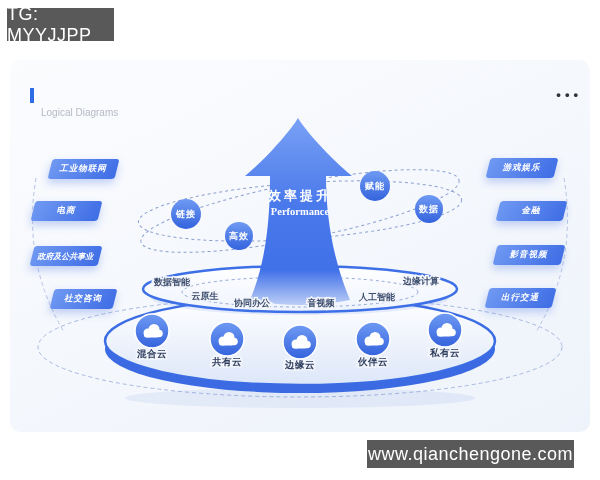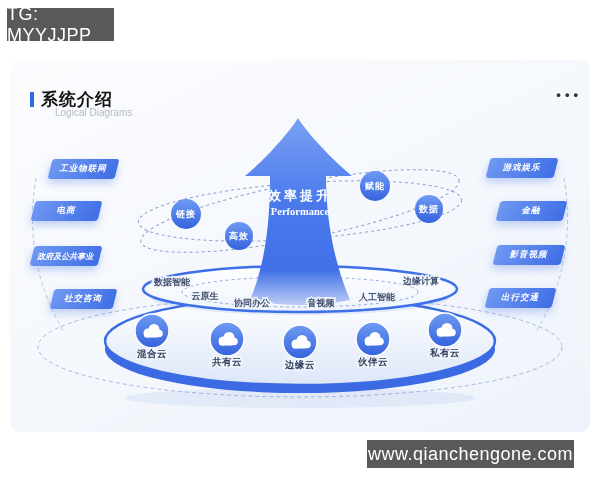--- a/index.html
+++ b/index.html
@@ -21,21 +21,21 @@
   .slide{
     position:absolute;left:10px;top:60px;width:580px;height:372px;
     border-radius:10px;
     background:linear-gradient(155deg,#fbfcfe 0%,#f4f7fc 55%,#eef3fb 100%);
   }
 
   
   .title-row{position:absolute;left:30px;top:88px;display:flex;align-items:center;}
   .title-bar{width:4px;height:15px;background:#2e6be5;margin-right:7px;}
   .title-text{font-size:17px;font-weight:bold;color:#141414;letter-spacing:1px;}
-  .subtitle{position:absolute;left:41px;top:107px;font-size:10px;color:#b5bac4;margin-left:14px;}
+  .subtitle{position:absolute;left:41px;top:107px;font-size:10px;color:#b5bac4;}
   .menu-dots{
     position:absolute;right:18px;top:88px;font-size:13px;color:#333;
     letter-spacing:4px;font-weight:bold;cursor:pointer;line-height:14px;
   }
 
   
   .side-label{
     position:absolute;height:20px;display:flex;align-items:center;justify-content:center;
     color:#fff;font-size:8.5px;font-weight:bold;letter-spacing:1px;
     background:linear-gradient(115deg,#7099f2,#3e6de5);
@@ -65,21 +65,20 @@
   .arrow-title{font-size:13px;font-weight:bold;fill:#ffffff;text-anchor:middle;letter-spacing:3px;}
   .arrow-sub{font-family:"Liberation Serif",serif;font-size:10.5px;font-weight:bold;fill:#ffffff;text-anchor:middle;}
 </style>
 </head>
 <body>
 
 <div class="slide"></div>
 
 <div class="title-row">
   <div class="title-bar"></div>
-  <div class="title-text">系统介绍</div>
 </div>
 <div class="subtitle">Logical Diagrams</div>
 <div class="menu-dots">•••</div>
 
 <svg width="600" height="480" viewBox="0 0 600 480">
   <defs>
     <linearGradient id="arrowGrad" x1="0" y1="118" x2="0" y2="308" gradientUnits="userSpaceOnUse">
       <stop offset="0" stop-color="#79a1f5"></stop>
       <stop offset="0.45" stop-color="#4a79eb"></stop>
       <stop offset="0.8" stop-color="#4171e8"></stop>

